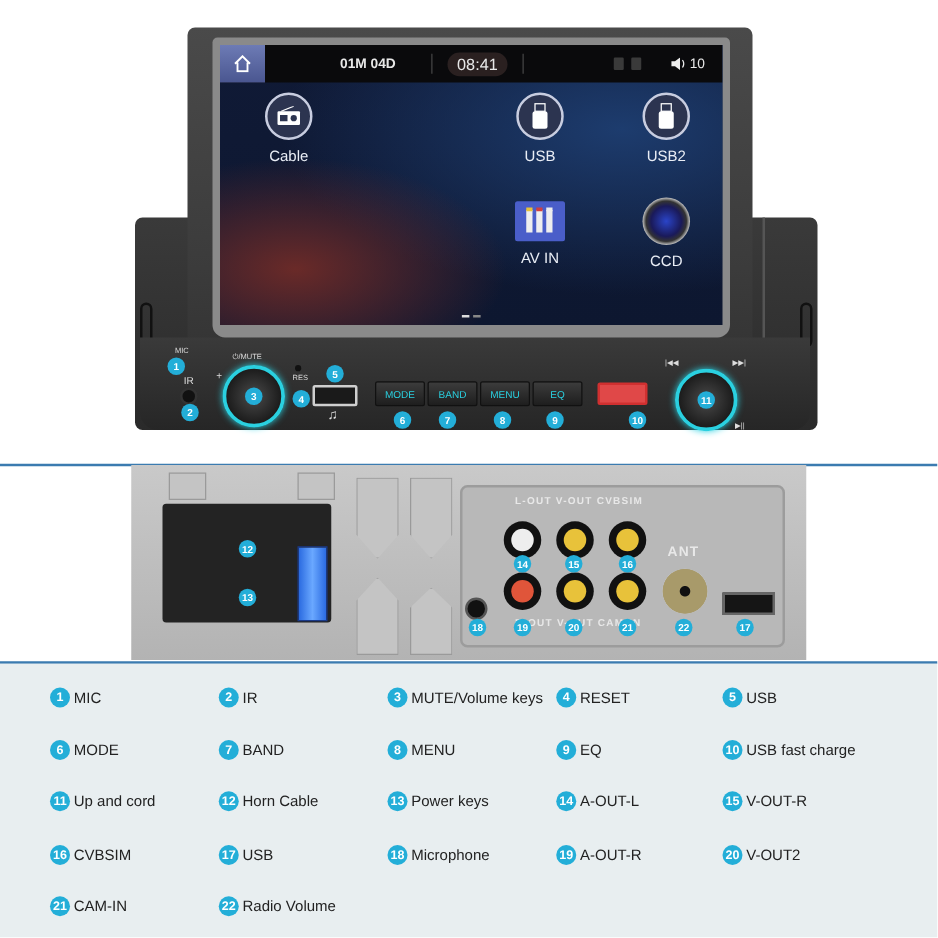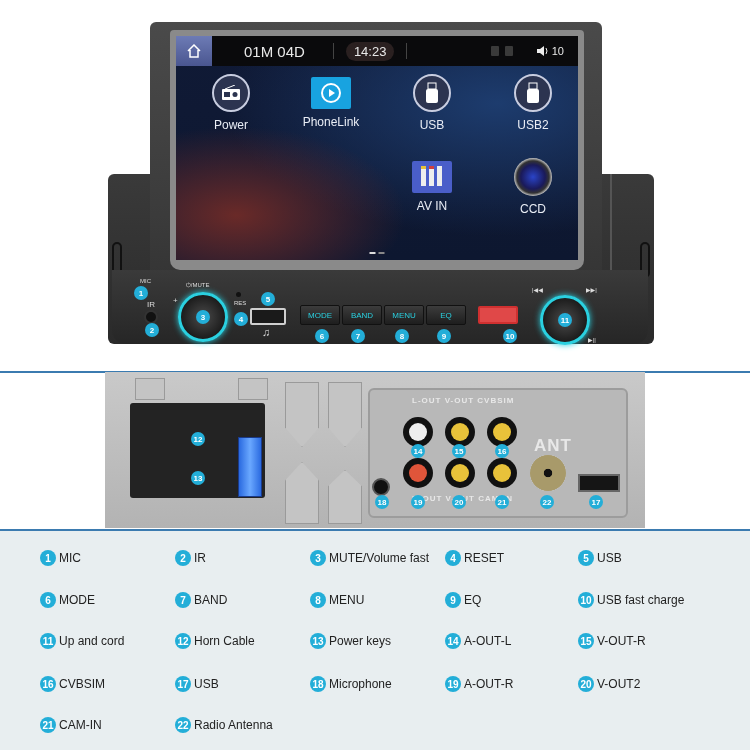--- a/index.html
+++ b/index.html
@@ -17,21 +17,21 @@
   .side-ear.left .slot { left: 4px; }
   .side-ear.right .slot { right: 4px; }
 
   .chassis { position: absolute; left: 150px; top: 22px; width: 452px; height: 322px; background: linear-gradient(180deg,#4a4a4a 0%,#3b3b3b 60%,#2e2e2e 100%); border-radius: 6px 6px 10px 10px; }
   .faceplate { position:absolute; left:112px; top:270px; width:536px; height:74px; background:linear-gradient(180deg,#3a3a3a,#262626); border-radius:0 0 14px 14px; }
 
   .screen-bezel { position:absolute; left:170px; top:30px; width:414px; height:240px; background:#8a8a8a; border-radius:4px 4px 10px 10px; padding:6px 6px 10px 6px; }
   .screen { position:relative; width:100%; height:100%; background: radial-gradient(ellipse at 15% 80%, #6a2a28 0%, rgba(60,20,30,0) 35%), radial-gradient(ellipse at 80% 30%, #1d3c6e 0%, rgba(10,20,50,0) 60%), linear-gradient(180deg,#101a36 0%,#0d1730 100%); overflow:hidden; }
   .status-bar { position:absolute; left:0; top:0; width:100%; height:30px; background:#0a0a0c; display:flex; align-items:center; color:#e8e8e8; font-size:11px; }
   .home-btn { width:36px; height:30px; background:linear-gradient(180deg,#6d7bb5,#4a5690); display:flex; align-items:center; justify-content:center; }
-  .date { margin-left:32px; font-size:15px; }
+  .date { margin-left:60px; font-size:11px;font-weight:bold; }
   .sep { width:1px; height:16px; background:#444; margin-left:28px; }
   .clock { margin-left:12px; padding:2px 8px; border-radius:10px; background:#2a2020; font-size:13px; }
   .sep2 { width:1px; height:16px; background:#444; margin-left:12px; }
   .sb-icons { margin-left:auto; display:flex; align-items:center; gap:6px; margin-right:14px; }
   .mini { width:8px; height:10px; background:#3a3a3a; border-radius:1px; }
   .vol { margin-left:18px; display:flex; align-items:center; gap:3px; font-size:11px; }
 
   .app-grid { position:absolute; left:0; top:30px; width:100%; height:190px; }
   .app { position:absolute; width:90px; text-align:center; color:#e9edf5; font-size:12px; }
   .app .ic { width:38px; height:38px; margin:0 auto 6px auto; display:flex; align-items:center; justify-content:center; }
@@ -99,21 +99,21 @@
   <div class="screen-bezel">
     <div class="screen">
       <div class="status-bar">
         <div class="home-btn">
           <svg width="16" height="14" viewBox="0 0 16 14">
               <path d="M2 7 L8 1 L14 7 M4 6 V13 H12 V6" fill="none" stroke="#fff" stroke-width="1.5"></path>
             </svg>
         </div>
         <span class="date">01M 04D</span>
         <span class="sep"></span>
-        <span class="clock">14:23</span>
+        <span class="clock">08:41</span>
         <span class="sep2"></span>
         <div class="sb-icons">
           <span class="mini"></span>
           <span class="mini"></span>
           <span class="vol">
             <svg width="12" height="10" viewBox="0 0 12 10">
                 <path d="M0 3 H3 L7 0 V10 L3 7 H0 Z" fill="#eee"></path>
                 <path d="M9 2 Q11 5 9 8" stroke="#eee" fill="none"></path>
               </svg>
             <span>10</span>
@@ -124,30 +124,21 @@
       <div class="app-grid">
         <div class="app" style="left:10px; top:8px;">
           <div class="ic round">
             <svg width="20" height="16" viewBox="0 0 20 16">
                 <rect x="1" y="4" width="18" height="11" rx="1" fill="#fff"></rect>
                 <line x1="4" y1="4" x2="14" y2="0" stroke="#fff"></line>
                 <rect x="3" y="7" width="6" height="5" fill="#2c3450"></rect>
                 <circle cx="14" cy="9.5" r="2.5" fill="#2c3450"></circle>
               </svg>
           </div>
-          <span>Power</span>
-        </div>
-        <div class="app" style="left:110px; top:8px;">
-          <div class="ic square-blue">
-            <svg width="22" height="22" viewBox="0 0 22 22">
-                <circle cx="11" cy="11" r="9" fill="none" stroke="#fff" stroke-width="2"></circle>
-                <path d="M9 7 L15 11 L9 15 Z" fill="#fff"></path>
-              </svg>
-          </div>
-          <span>PhoneLink</span>
+          <span>Cable</span>
         </div>
         <div class="app" style="left:211px; top:8px;">
           <div class="ic round">
             <svg width="14" height="22" viewBox="0 0 14 22">
                 <rect x="3" y="1" width="8" height="6" fill="none" stroke="#fff"></rect>
                 <rect x="1" y="7" width="12" height="14" rx="2" fill="#fff"></rect>
               </svg>
           </div>
           <span>USB</span>
         </div>
@@ -230,21 +221,21 @@
   <div class="vent" style="left:328px; top:382px; width:34px; height:65px; clip-path:polygon(0 0,100% 0,100% 70%,50% 100%,0 70%);"></div>
   <div class="vent" style="left:285px; top:462px; width:34px; height:62px; clip-path:polygon(50% 0,100% 30%,100% 100%,0 100%,0 30%);"></div>
   <div class="vent" style="left:328px; top:470px; width:34px; height:54px; clip-path:polygon(50% 0,100% 30%,100% 100%,0 100%,0 30%);"></div>
 
   <div class="conn"></div>
   <div class="fuse"></div>
 
   <div class="av-panel"></div>
   <span class="rear-text" style="left:412px; top:396px;">L-OUT V-OUT CVBSIM</span>
   <span class="rear-text" style="left:412px; top:494px;">R-OUT V-OUT CAM-IN</span>
-  <span class="rear-text" style="left:534px; top:436px; font-size:17px;">ANT</span>
+  <span class="rear-text" style="left:534px; top:436px; font-size:11px;">ANT</span>
 
   <div class="rca" style="left:403px; top:417px;">
       <i class="white"></i>
     </div>
   <div class="rca" style="left:445px; top:417px;">
       <i class="yellow"></i>
     </div>
   <div class="rca" style="left:487px; top:417px;">
       <i class="yellow"></i>
     </div>
@@ -280,21 +271,21 @@
   <div class="legend-item" style="left:40px; top:550px;">
       <span class="badge lb">1</span>
       <span>MIC</span>
     </div>
   <div class="legend-item" style="left:175px; top:550px;">
       <span class="badge lb">2</span>
       <span>IR</span>
     </div>
   <div class="legend-item" style="left:310px; top:550px;">
       <span class="badge lb">3</span>
-      <span>MUTE/Volume fast</span>
+      <span>MUTE/Volume keys</span>
     </div>
   <div class="legend-item" style="left:445px; top:550px;">
       <span class="badge lb">4</span>
       <span>RESET</span>
     </div>
   <div class="legend-item" style="left:578px; top:550px;">
       <span class="badge lb">5</span>
       <span>USB</span>
     </div>
 
@@ -360,15 +351,15 @@
       <span class="badge lb">20</span>
       <span>V-OUT2</span>
     </div>
 
   <div class="legend-item" style="left:40px; top:717px;">
       <span class="badge lb">21</span>
       <span>CAM-IN</span>
     </div>
   <div class="legend-item" style="left:175px; top:717px;">
       <span class="badge lb">22</span>
-      <span>Radio Antenna</span>
+      <span>Radio Volume</span>
     </div>
 </div>
 
 </body></html>

